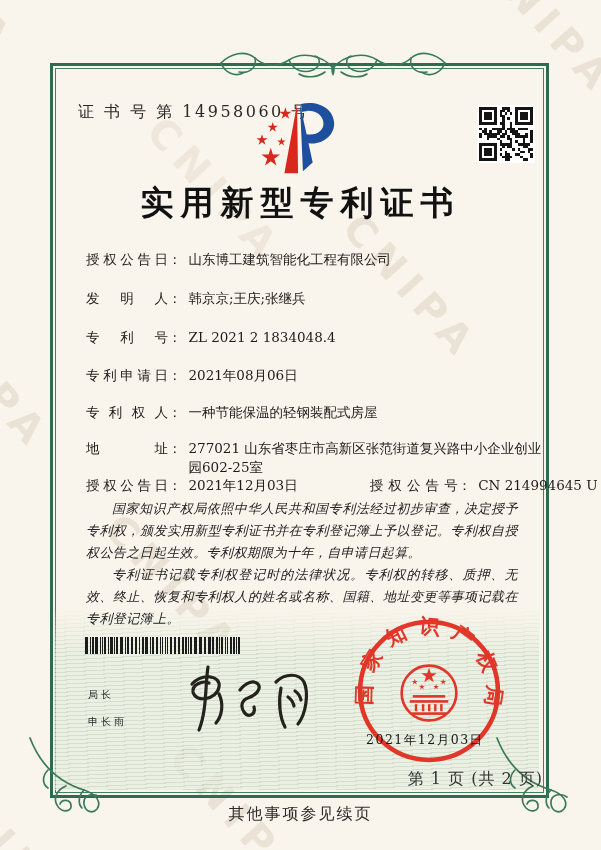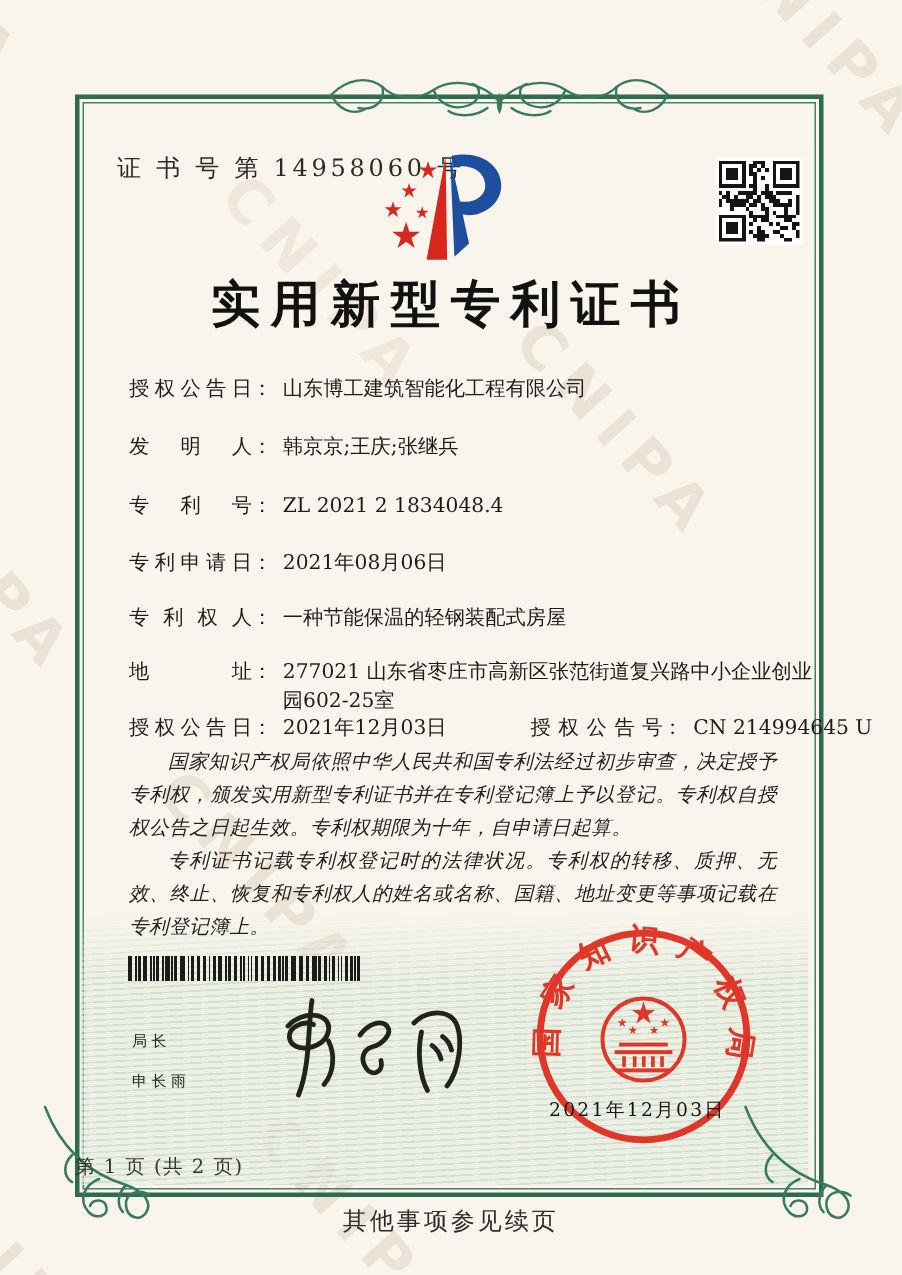--- a/index.html
+++ b/index.html
@@ -59,21 +59,21 @@
     position:absolute;left:477px;top:105px;width:58px;height:58px;z-index:4;
     background:#fff;padding:2px;box-sizing:border-box;
   }
   .title{
     position:absolute;left:0;top:181px;width:601px;z-index:4;
     text-align:center;font-size:33px;font-weight:bold;letter-spacing:7px;color:#111;
   }
   
   .field-row{position:absolute;left:86px;z-index:4;font-size:13.5px;line-height:19px;}
   .flabel{display:inline-block;width:82px;text-align:justify;text-align-last:justify;vertical-align:top;}
-  .flabel5{display:inline-block;width:88px;text-align:justify;text-align-last:justify;vertical-align:top;}
+  .flabel5{display:inline-block;width:88px;text-align:justify;text-align-last:justify;vertical-align:top;margin-left:16px;}
   .fcolon{display:inline-block;vertical-align:top;}
   .fvalue{display:inline-block;margin-left:7px;max-width:356px;vertical-align:top;}
   .row1{top:250px}.row2{top:289px}.row3{top:328px}
   .row4{top:366px}.row5{top:403px}.row6{top:439px}.row7{top:476px}
   .grant2{display:inline-block;margin-left:56px;}
   
   .legal{
     position:absolute;left:86px;top:498px;width:432px;z-index:4;
     font-size:13px;line-height:1.7;text-align:justify;font-style:italic;
     letter-spacing:0.4px;color:#222;
@@ -87,21 +87,21 @@
     font-size:10px;line-height:27px;letter-spacing:3px;color:#222;
   }
   .signature{position:absolute;left:178px;top:660px;z-index:5;}
   .seal{position:absolute;left:353px;top:615px;z-index:6;opacity:0.93;}
   .seal-date{
     position:absolute;left:366px;top:732px;width:146px;z-index:7;
     font-size:12.5px;letter-spacing:1.5px;color:#161616;white-space:nowrap;
   }
   .page-info{
     position:absolute;left:50px;top:769px;width:493px;z-index:4;
-    text-align:left;font-size:13px;letter-spacing:1px;color:#333;
+    text-align:right;font-size:16px;letter-spacing:1px;color:#333;
   }
   .footer-note{
     position:absolute;left:0;top:804px;width:601px;z-index:4;
     text-align:center;font-size:16px;letter-spacing:2px;color:#2c2c2a;
   }
 </style>
 </head>
 <body>
 
 <div class="wm wm-a">CNIPA</div>

